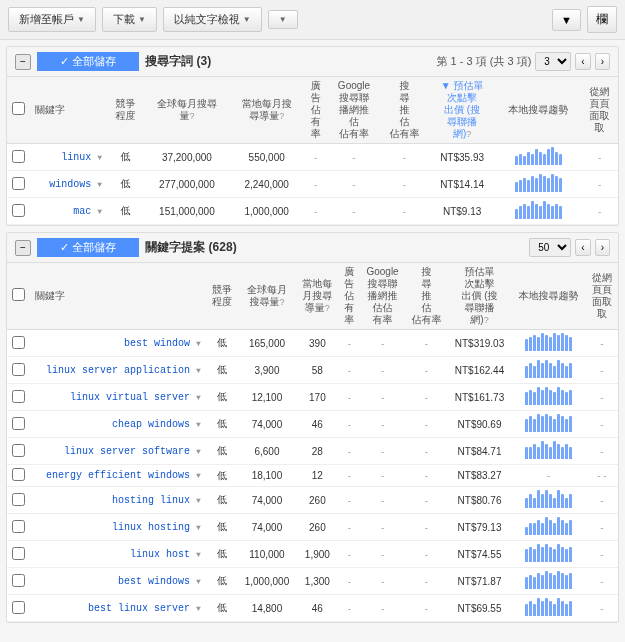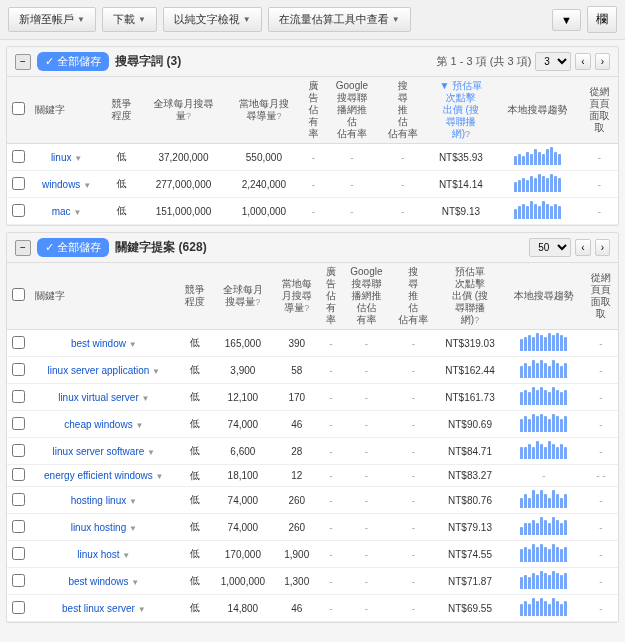--- a/index.html
+++ b/index.html
@@ -101,25 +101,25 @@
       background: #e8e8e8;
       cursor: pointer;
       font-size: 10px;
       display: flex;
       align-items: center;
       justify-content: center;
       border-radius: 2px;
       flex-shrink: 0;
     }
     .save-btn {
-      padding: 2px 8px;
+      padding: 2px 23px;
       background: #4d90fe;
       color: #fff;
       border: none;
-      border-radius: 6px;
+      border-radius: 0;
       cursor: pointer;
       font-size: 11px;
     }
     table {
       width: 100%;
       border-collapse: collapse;
     }
     th, td {
       padding: 3px 5px;
       border-bottom: 1px solid #eee;
@@ -129,21 +129,21 @@
     th {
       background: #f5f5f5;
       color: #555;
       font-weight: normal;
       text-align: center;
       border-bottom: 1px solid #ddd;
       font-size: 10px;
       line-height: 1.2;
     }
     th.left { text-align: left; margin-left: 48px; }
-    td.left { text-align: center; }
+    td.left { text-align: right; font-family: Liberation Mono, monospace; }
     td.center { text-align: center; }
     .keyword-link {
       color: #1155cc;
       cursor: pointer;
       text-decoration: none;
     }
     .dropdown-arrow {
       color: #999;
       font-size: 8px;
       cursor: pointer;
@@ -183,21 +183,20 @@
   </button>
   <button class="btn">
     <span>下載</span>
     <span class="arrow">▼</span>
   </button>
   <button class="btn">
     <span>以純文字檢視</span>
     <span class="arrow">▼</span>
   </button>
   <button class="btn">
-    <span>在流量估算工具中查看</span>
     <span class="arrow">▼</span>
   </button>
   <div class="toolbar-right">
     <button class="sort-dropdown">▼</button>
     <button class="grid-btn">欄</button>
   </div>
 </div>
 
 <div class="section">
   <div class="section-header">
@@ -570,21 +569,21 @@
             </span></td>
       <td class="center dash">-</td>
     </tr>
         <tr class="row-hover">
       <td class="checkbox-cell"><input type="checkbox" style=""></td>
       <td class="left">
         <a class="keyword-link">linux host</a>
         <span class="dropdown-arrow">▼</span>
       </td>
       <td class="center">低</td>
-      <td class="center">170,000</td>
+      <td class="center">110,000</td>
       <td class="center">1,900</td>
       <td class="center dash">-</td>
       <td class="center dash">-</td>
       <td class="center dash">-</td>
       <td class="center price">NT$74.55</td>
       <td class="center"><span class="trend-bar">
               <span class="trend-bar-item" style="height:13px;"></span>
               <span class="trend-bar-item" style="height:15px;"></span>
               <span class="trend-bar-item" style="height:13px;"></span>
               <span class="trend-bar-item" style="height:18px;"></span>

